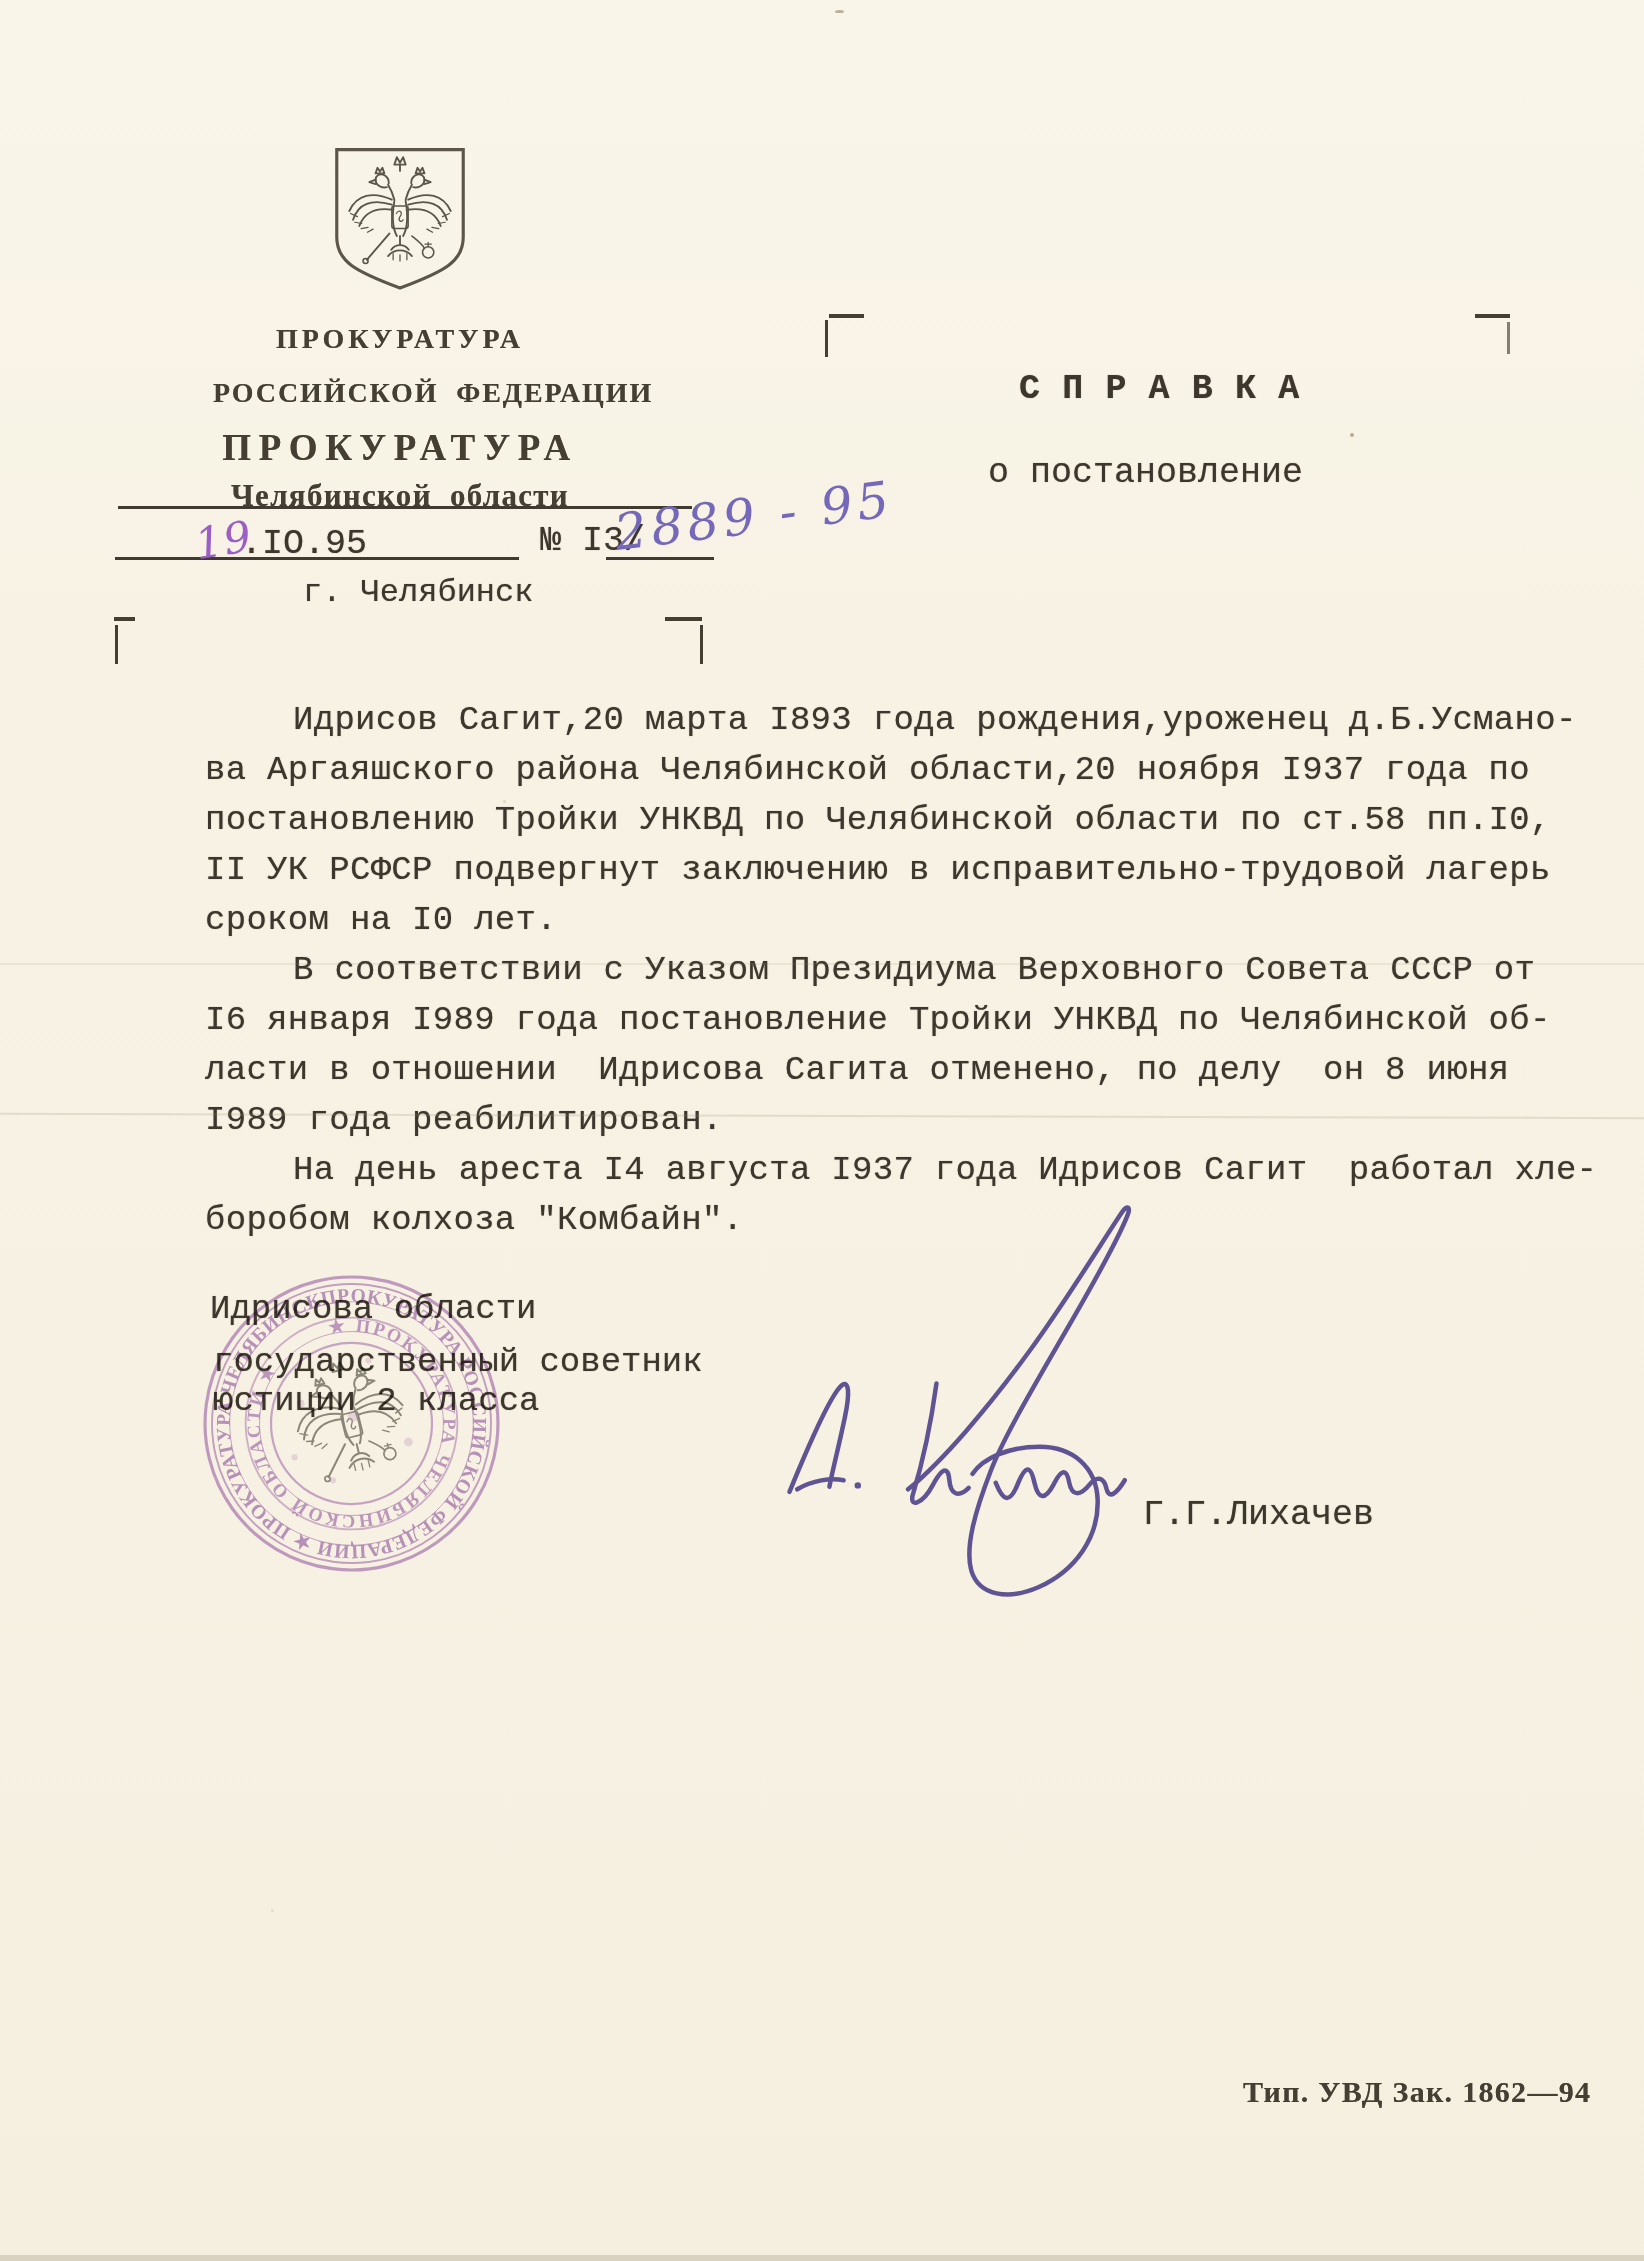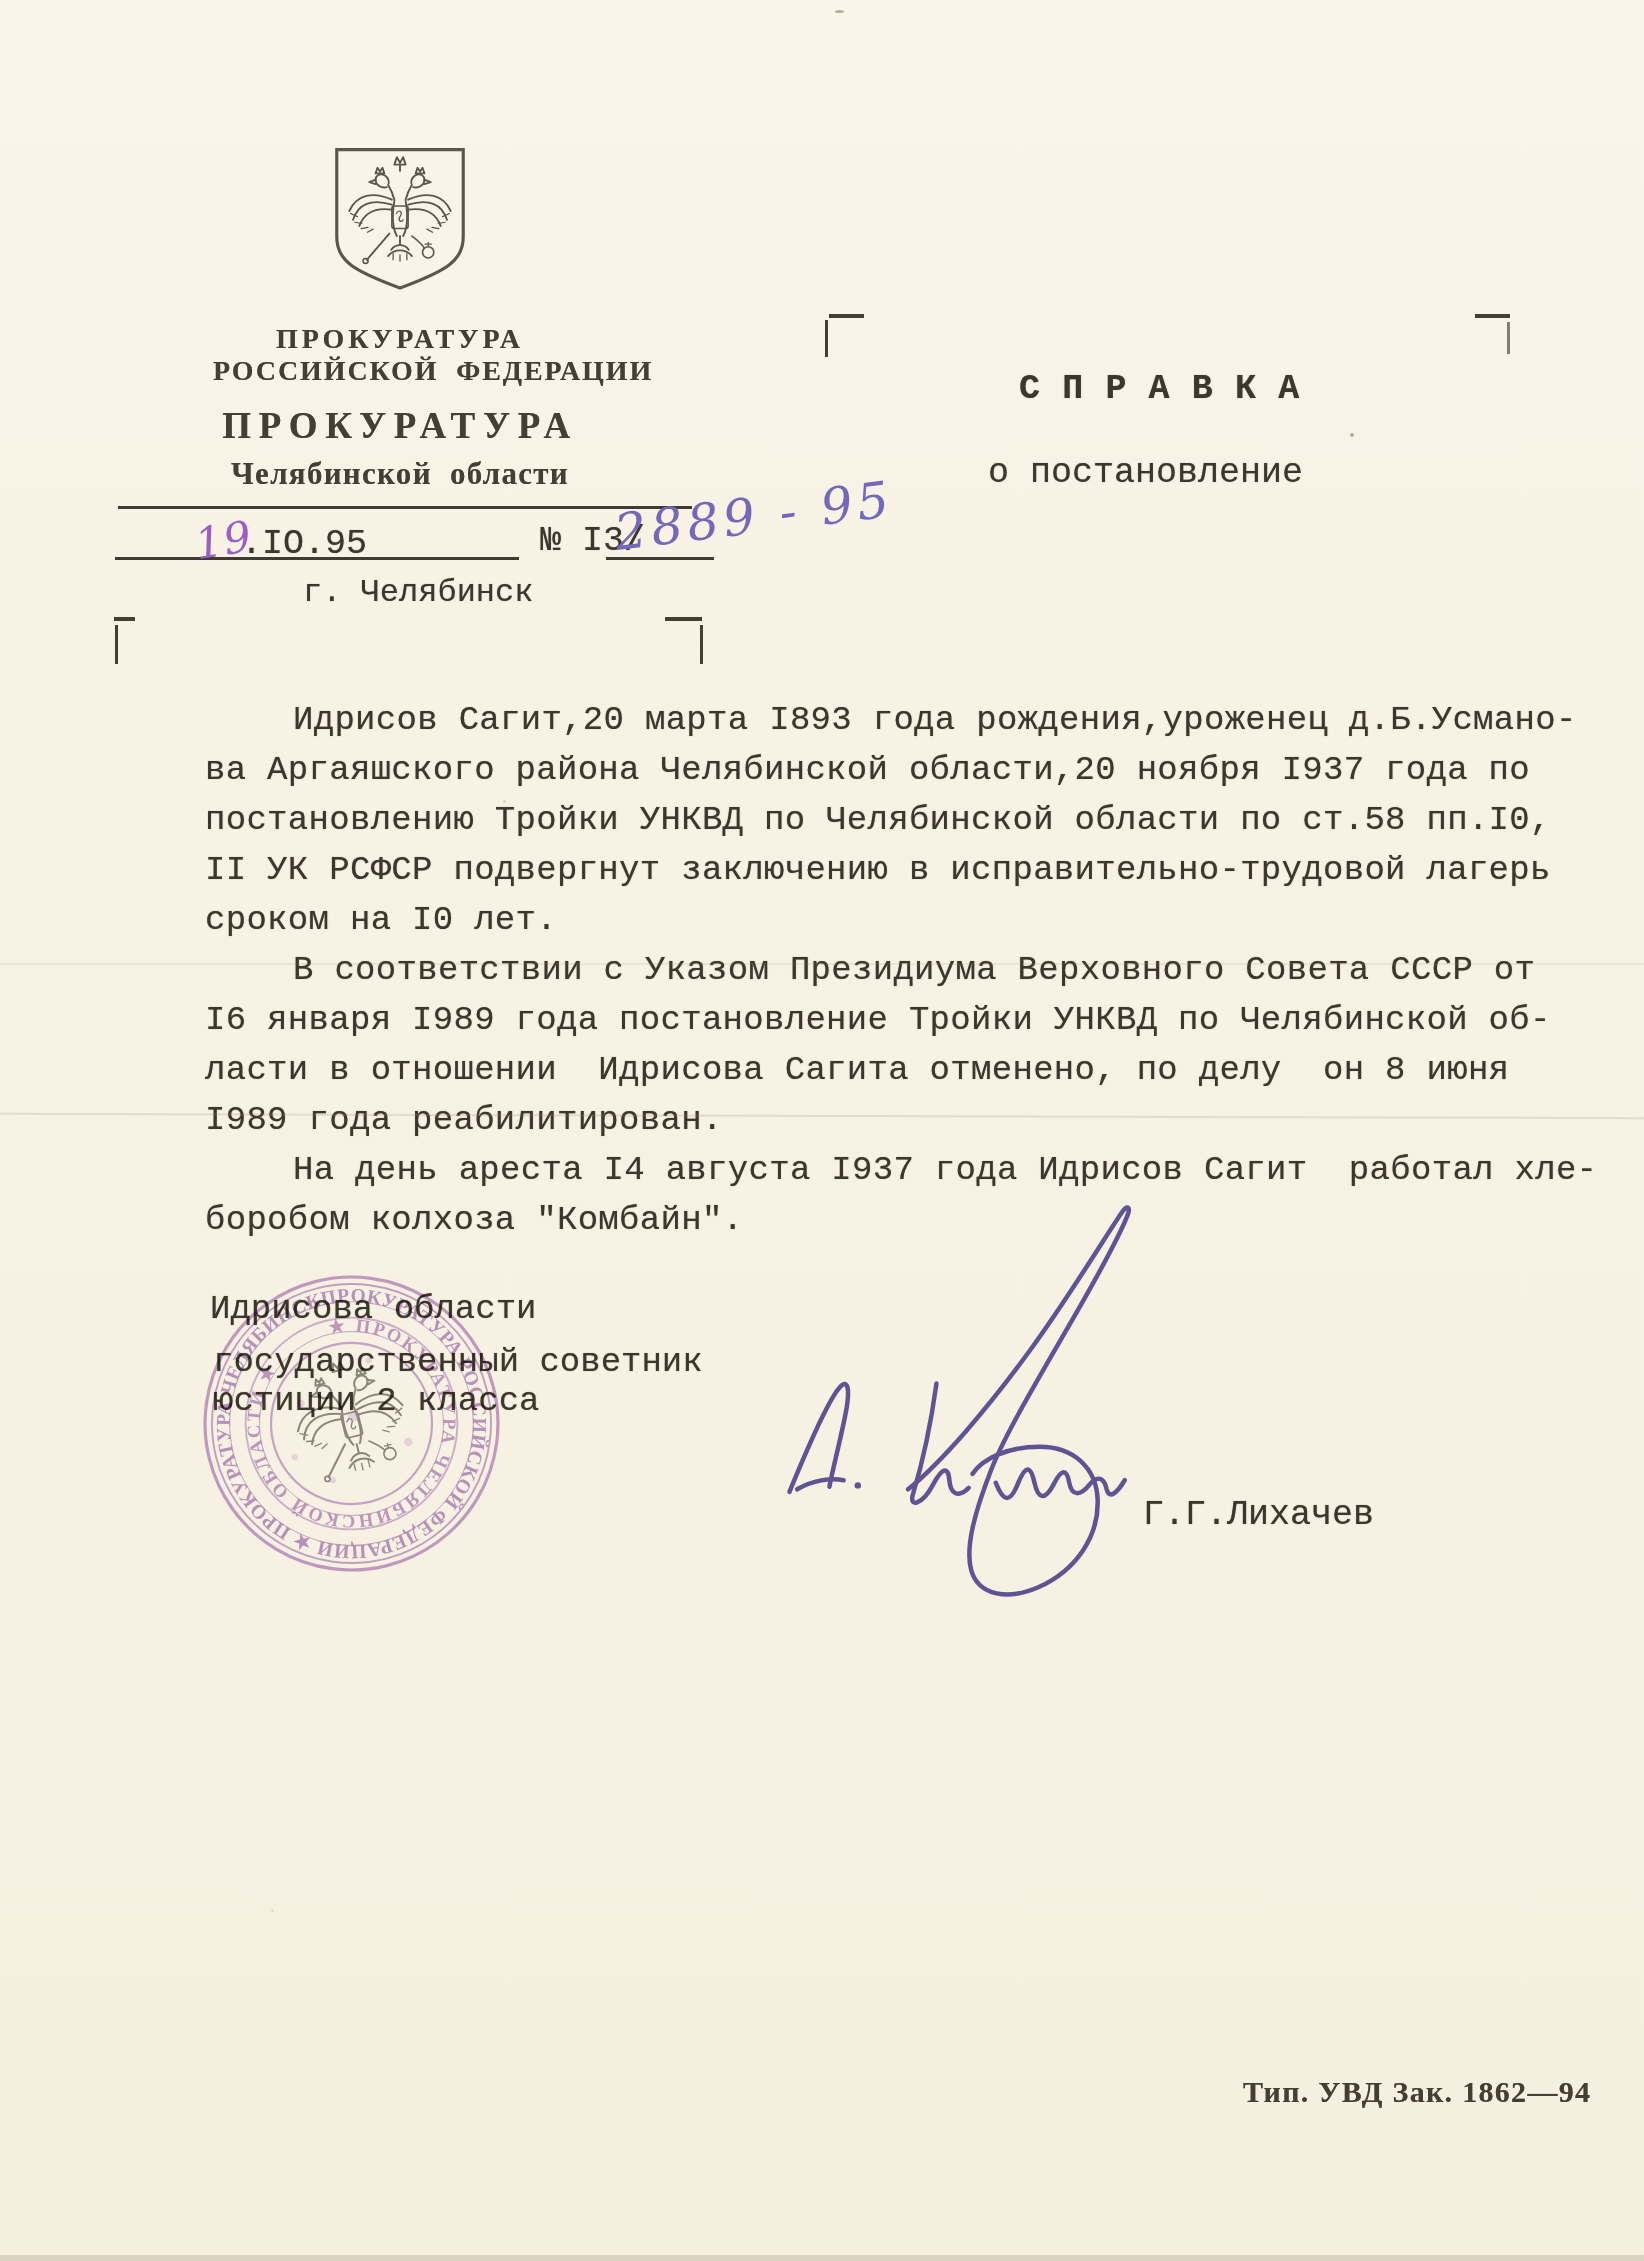--- a/index.html
+++ b/index.html
@@ -12,21 +12,21 @@
   }
   .abs{position:absolute;}
   .typed{font-family:"Liberation Mono","DejaVu Sans Mono",monospace;color:#3d362c;
          text-shadow:0 0 1px rgba(61,54,44,.55);white-space:pre;}
   .printed{font-family:"Liberation Serif","DejaVu Serif",serif;color:#453e33;
          text-shadow:0 0 0.6px rgba(69,62,51,.6);white-space:pre;}
   
   .header-block{left:213px;top:143px;width:374px;text-align:center;}
   .emblem{width:144px;height:151px;display:inline-block;opacity:.88;}
   .org1{margin-top:26px;font-size:28px;font-weight:700;letter-spacing:3.9px;}
-  .org2{margin-top:0;font-size:28px;font-weight:700;letter-spacing:1.9px;text-align:right;}
+  .org2{margin-top:22px;font-size:28px;font-weight:700;letter-spacing:1.9px;text-align:right;}
   .org3{margin-top:17px;font-size:37px;font-weight:700;letter-spacing:7.7px;}
   .org4{margin-top:9px;font-size:31px;font-weight:600;letter-spacing:1.3px;}
   .rule{background:#403a30;box-shadow:0 0 0.6px rgba(64,58,48,.8);}
   .hand{font-family:"DejaVu Serif","Liberation Serif",serif;font-style:italic;}
   .date-hand{left:195px;top:515px;font-size:43px;color:#9a5ec6;transform:rotate(-9deg);letter-spacing:1.3px;}
   .date-typed{left:241px;top:524px;font-size:35px;}
   .num-prefix{left:540px;top:521px;font-size:35px;}
   .num-hand{left:614px;top:487px;font-size:50px;color:#7568bb;transform:rotate(-7deg);letter-spacing:4.5px;white-space:pre;}
   .city{left:303px;top:574px;font-size:32px;}
   .mark{background:#45403600;}

